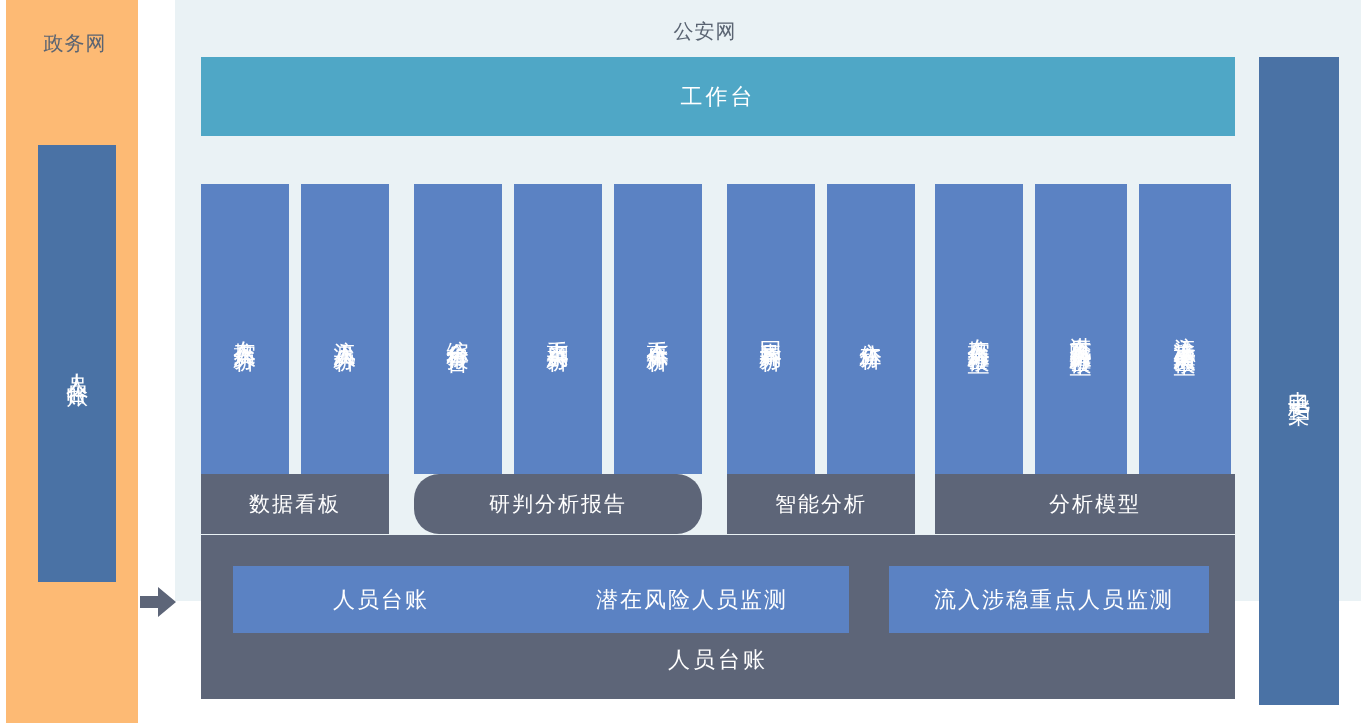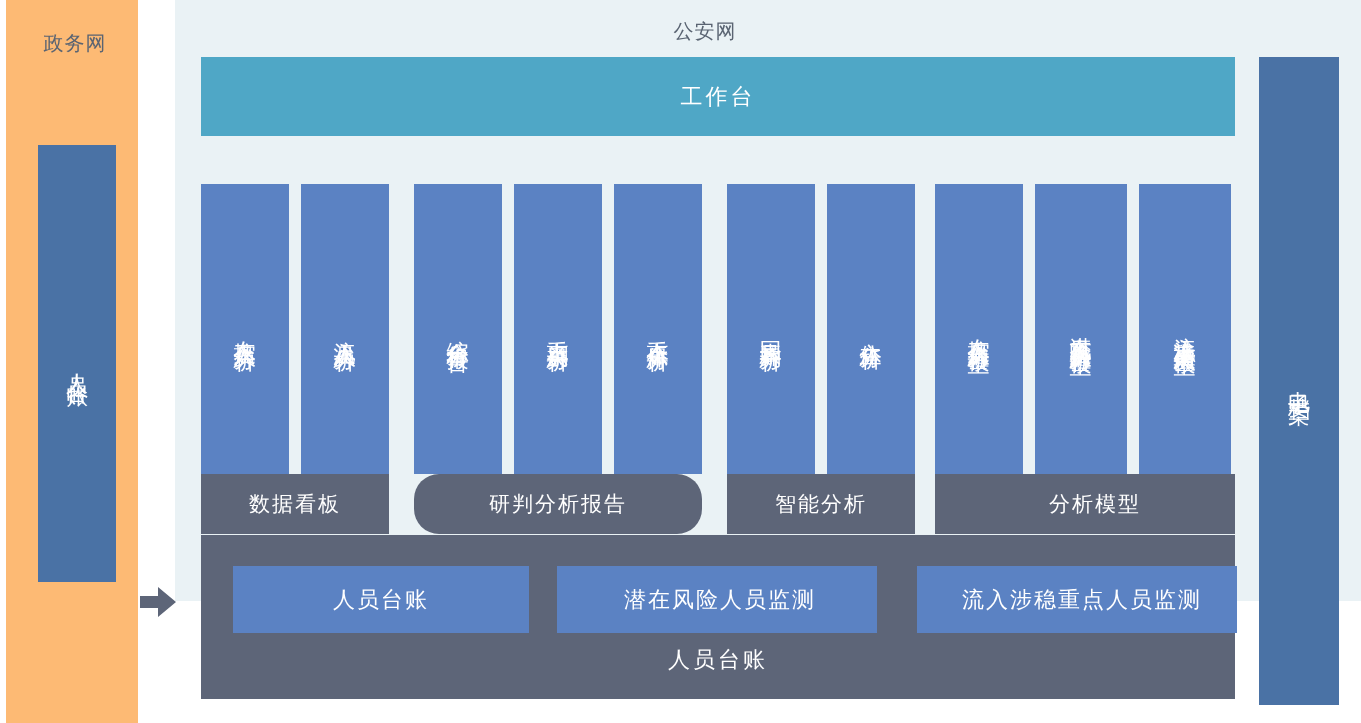--- a/index.html
+++ b/index.html
@@ -245,21 +245,21 @@
         <div class="col" style="width:92px;">流入涉稳重点人员模型</div>
       </div>
       <div class="group-label" style="width:300px;padding-left:20px;">分析模型</div>
     </div>
 
   </div>
 
   <div id="ledger">
     <div id="ledger-boxes">
       <div class="ledger-box" style="left:32px;width:296px;">人员台账</div>
-      <div class="ledger-box" style="left:356px;width:320px;padding-left:6px;">潜在风险人员监测</div>
-      <div class="ledger-box" style="left:716px;width:320px;padding-left:10px;">流入涉稳重点人员监测</div>
+      <div class="ledger-box" style="left:328px;width:320px;padding-left:6px;">潜在风险人员监测</div>
+      <div class="ledger-box" style="left:688px;width:320px;padding-left:10px;">流入涉稳重点人员监测</div>
     </div>
     <div id="ledger-label">人员台账</div>
   </div>
 
   <div id="archive-bar">电子档案</div>
 
 </div>
 
 </body></html>

